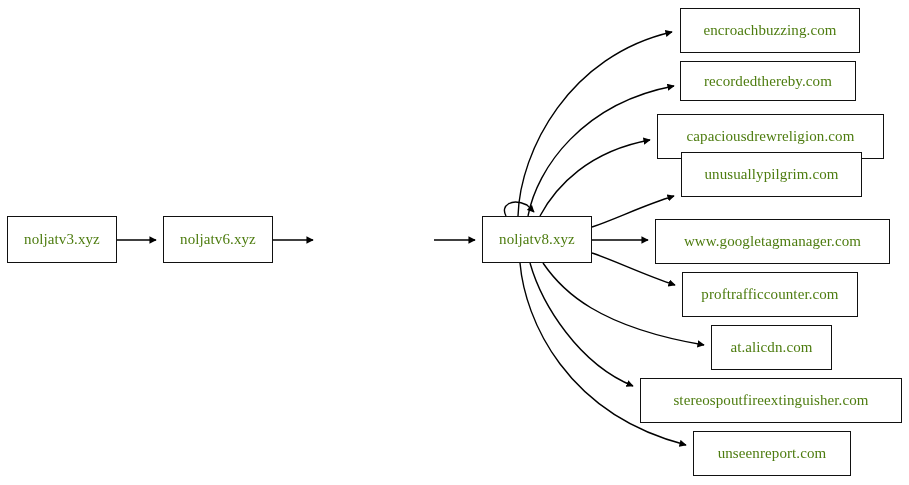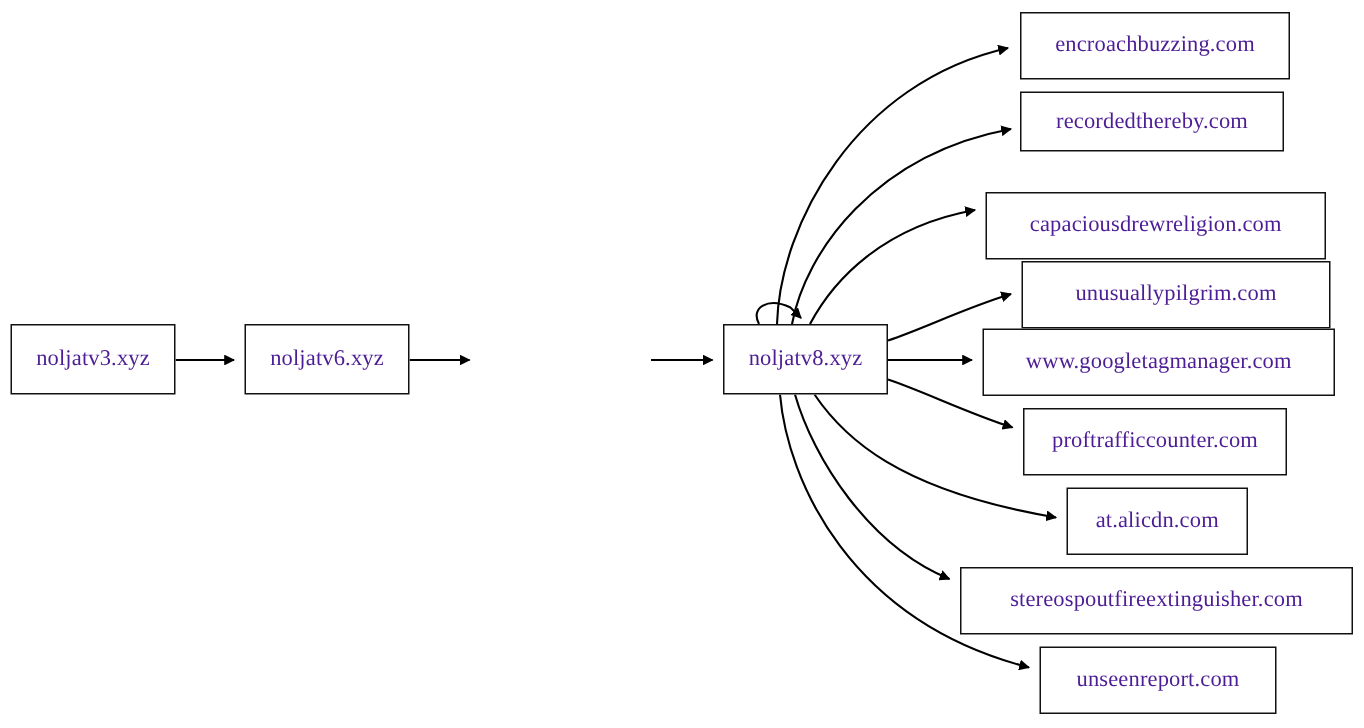--- a/index.html
+++ b/index.html
@@ -21,21 +21,21 @@
     top: 0;
     width: 909px;
     height: 485px;
     pointer-events: none;
   }
   .node {
     position: absolute;
     box-sizing: border-box;
     border: 1px solid #111111;
     background: #ffffff;
-    color: #4c1d95;
+    color: #4d7c0f;
     display: flex;
     align-items: center;
     justify-content: center;
     font-size: 15px;
     line-height: 1;
     white-space: nowrap;
     letter-spacing: 0.1px;
   }
   .node-label {
     display: block;
@@ -89,25 +89,25 @@
   </div>
 
   <div class="node" style="left:680px; top:8px; width:180px; height:45px;">
     <span class="node-label">encroachbuzzing.com</span>
   </div>
 
   <div class="node" style="left:680px; top:61px; width:176px; height:40px;">
     <span class="node-label">recordedthereby.com</span>
   </div>
 
-  <div class="node" style="left:657px; top:114px; width:227px; height:45px;margin-top:14px;">
+  <div class="node" style="left:657px; top:114px; width:227px; height:45px;">
     <span class="node-label">capaciousdrewreligion.com</span>
   </div>
 
-  <div class="node" style="left:681px; top:174px; width:206px; height:45px;font-family:Liberation Serif, serif;">
+  <div class="node" style="left:681px; top:152px; width:181px; height:45px;font-family:Liberation Serif, serif;">
     <span class="node-label">unusuallypilgrim.com</span>
   </div>
 
   <div class="node" style="left:655px; top:219px; width:235px; height:45px;">
     <span class="node-label">www.googletagmanager.com</span>
   </div>
 
   <div class="node" style="left:682px; top:272px; width:176px; height:45px;">
     <span class="node-label">proftrafficcounter.com</span>
   </div>

